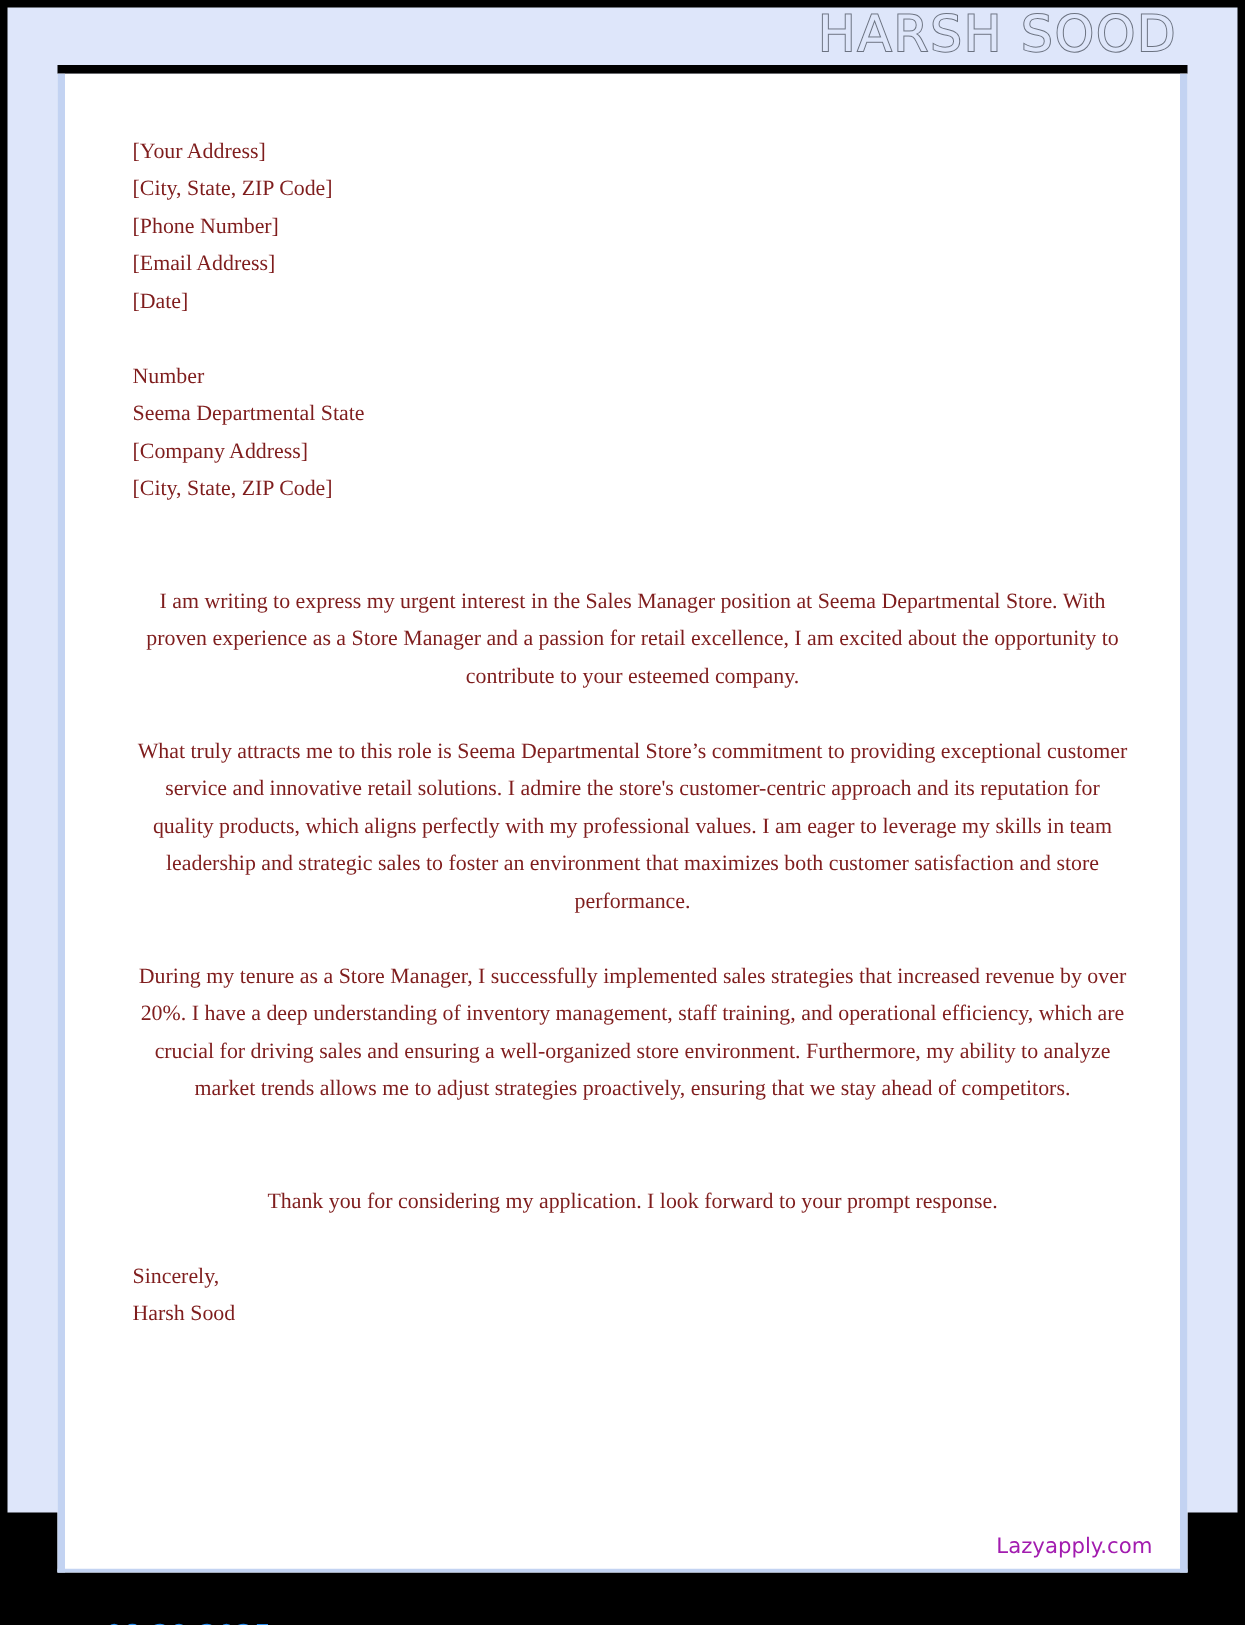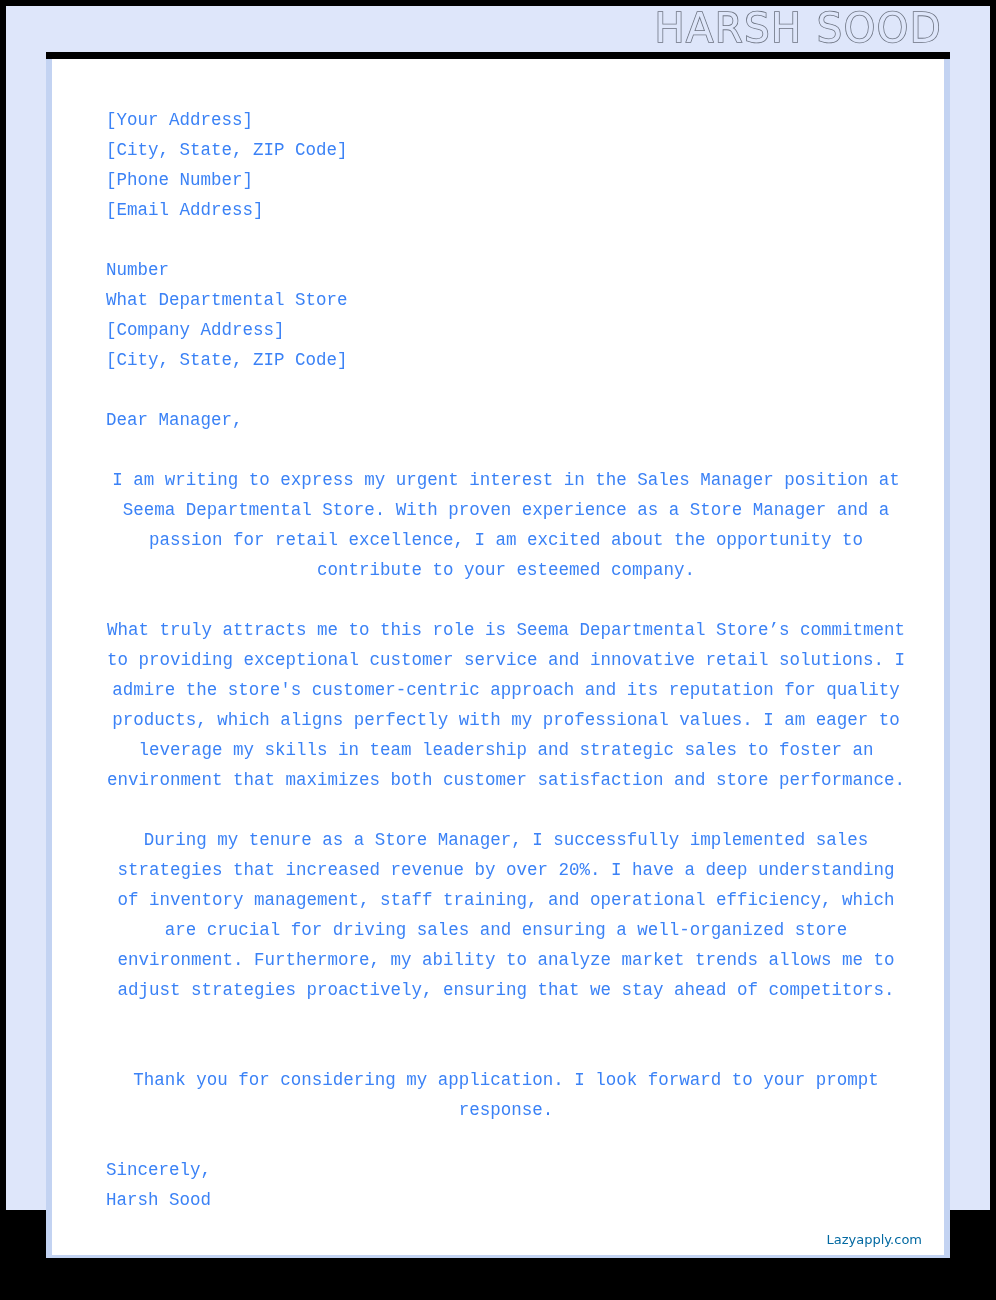--- a/index.html
+++ b/index.html
@@ -75,22 +75,22 @@
     overflow: hidden;
   }
 
   .letter-body {
     position: absolute;
     left: 54px;
     top: 46px;
     width: 800px;
     font-size: 17.5px;
     line-height: 30px;
-    color: #3b82f6;
-    font-family: Liberation Mono, monospace;
+    color: #7f1d1d;
+    font-family: Liberation Serif, serif;
   }
 
   .addr-line {
     white-space: nowrap;
   }
 
   .block-gap {
     height: 30px;
   }
 
@@ -101,22 +101,22 @@
 
   .sig-line {
     white-space: nowrap;
   }
 
   
   .watermark {
     position: absolute;
     right: 22px;
     bottom: 8px;
-    font-size: 13px;
-    color: #0369a1;
+    font-size: 17px;
+    color: #a21caf;
     font-family: "DejaVu Sans", sans-serif;
     white-space: nowrap;
   }
 
   
   .footer-date {
     position: absolute;
     left: 54px;
     top: 1291px;
     font-size: 23px;
@@ -139,34 +139,34 @@
   <div class="header-rule"></div>
 
   <div class="letter-sheet">
     <div class="letter-body">
 
       <div>
         <div class="addr-line">[Your Address]</div>
         <div class="addr-line">[City, State, ZIP Code]</div>
         <div class="addr-line">[Phone Number]</div>
         <div class="addr-line">[Email Address]</div>
+        <div class="addr-line">[Date]</div>
       </div>
 
       <div class="block-gap"></div>
 
       <div>
         <div class="addr-line">Number</div>
-        <div class="addr-line">What Departmental Store</div>
+        <div class="addr-line">Seema Departmental State</div>
         <div class="addr-line">[Company Address]</div>
         <div class="addr-line">[City, State, ZIP Code]</div>
       </div>
 
       <div class="block-gap"></div>
 
-      <div class="addr-line">Dear Manager,</div>
 
       <div class="block-gap"></div>
 
       <p class="para">I am writing to express my urgent interest in the Sales Manager position at Seema Departmental Store. With proven experience as a Store Manager and a passion for retail excellence, I am excited about the opportunity to contribute to your esteemed company.</p>
 
       <div class="block-gap"></div>
 
       <p class="para">What truly attracts me to this role is Seema Departmental Store’s commitment to providing exceptional customer service and innovative retail solutions. I admire the store's customer-centric approach and its reputation for quality products, which aligns perfectly with my professional values. I am eager to leverage my skills in team leadership and strategic sales to foster an environment that maximizes both customer satisfaction and store performance.</p>
 
       <div class="block-gap"></div>

